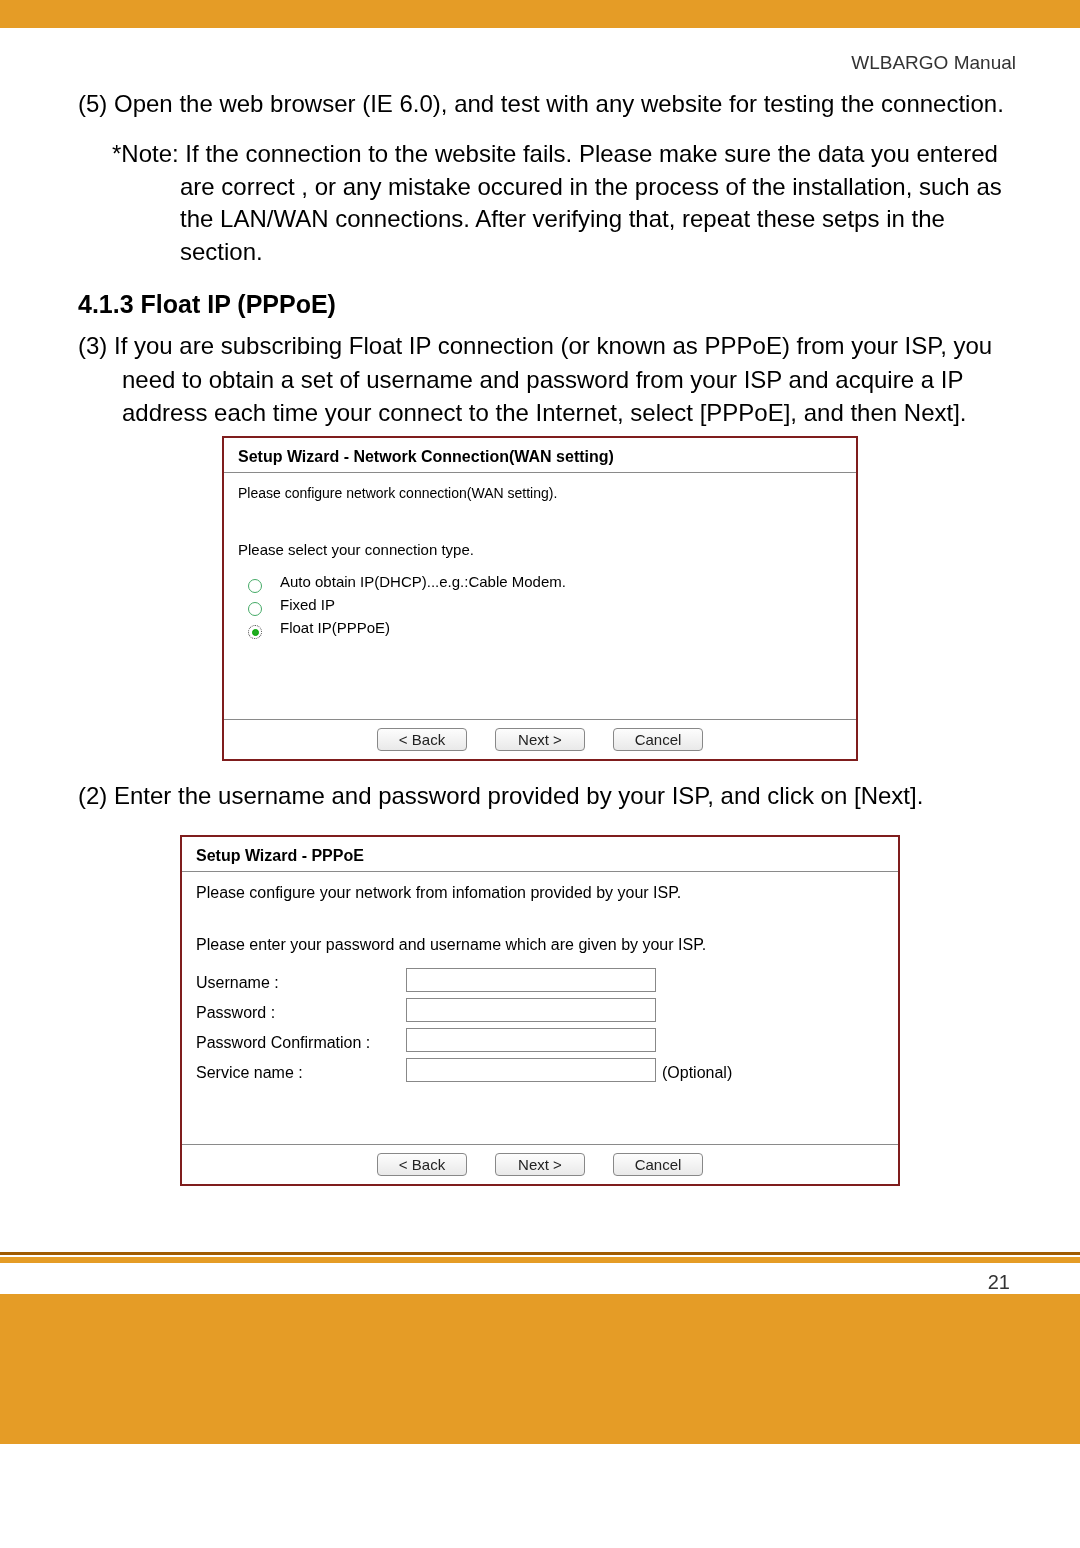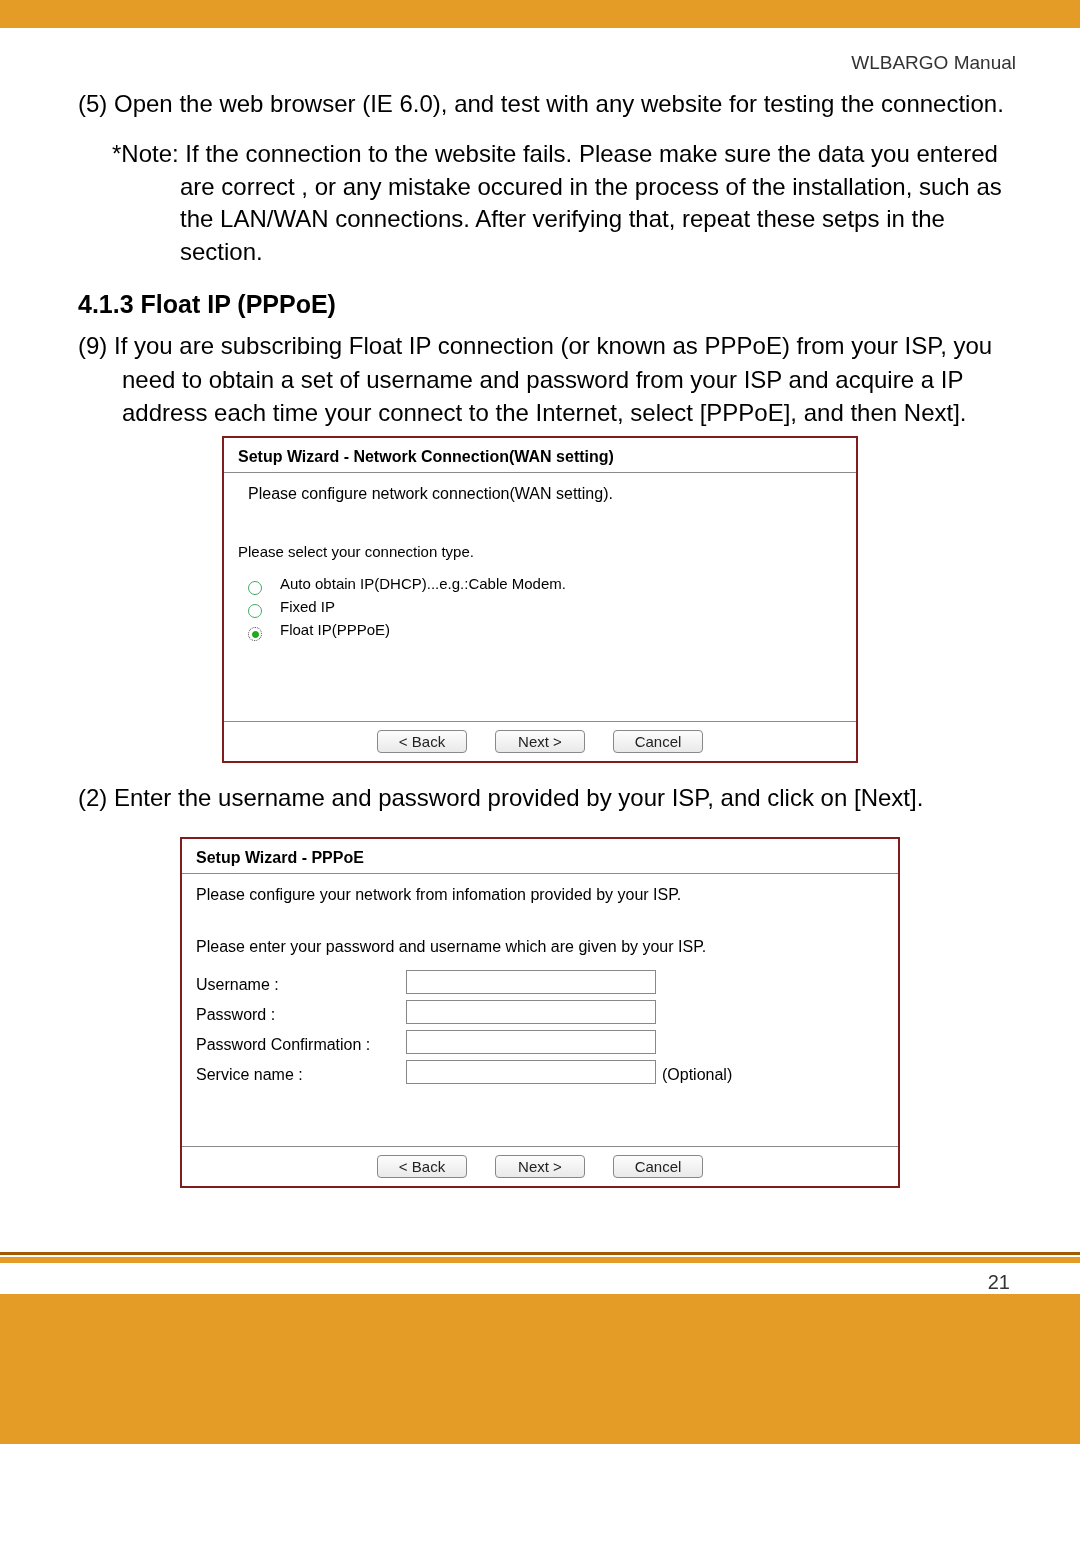--- a/index.html
+++ b/index.html
@@ -61,22 +61,22 @@
   .wizard-2 { width: 720px; margin-top: 22px; }
 
   .wiz-title {
     font-size: 16px;
     font-weight: 700;
     padding: 10px 14px 6px 14px;
   }
   .wiz-sep { border: none; border-top: 1px solid #8a8a8a; }
 
   .wiz-intro {
-    font-size: 16px;
-    padding: 12px 14px 0 24px;
+    font-size: 14px;
+    padding: 12px 14px 0 14px;
   }
   .wiz-sub {
     font-size: 15px;
     padding: 40px 14px 8px 14px;
   }
 
   .radio-block { padding: 4px 14px 80px 24px; }
   .radio-row {
     display: flex;
     align-items: flex-end;
@@ -160,21 +160,21 @@
 <div class="page">
 
   <div class="header-right">WLBARGO Manual</div>
 
   <p class="step5">(5) Open the web browser (IE 6.0), and test with any website for testing the connection.</p>
 
   <p class="note">*Note: If the connection to the website fails. Please make sure the data you entered are correct , or any mistake occured in the process of the installation, such as the LAN/WAN connections. After verifying that, repeat these setps in the section.</p>
 
   <h3 class="section-heading">4.1.3 Float IP (PPPoE)</h3>
 
-  <p class="step">(9) If you are subscribing Float IP connection (or known as PPPoE) from your ISP, you need to obtain a set of username and password from your ISP and acquire a IP address each time your connect to the Internet, select [PPPoE], and then Next].</p>
+  <p class="step">(3) If you are subscribing Float IP connection (or known as PPPoE) from your ISP, you need to obtain a set of username and password from your ISP and acquire a IP address each time your connect to the Internet, select [PPPoE], and then Next].</p>
 
   <div class="wizard wizard-1">
     <div class="wiz-title">Setup Wizard - Network Connection(WAN setting)</div>
     <hr class="wiz-sep">
     <div class="wiz-intro">Please configure network connection(WAN setting).</div>
     <div class="wiz-sub">Please select your connection type.</div>
 
     <div class="radio-block">
       <div class="radio-row">
         <span class="radio"></span>

